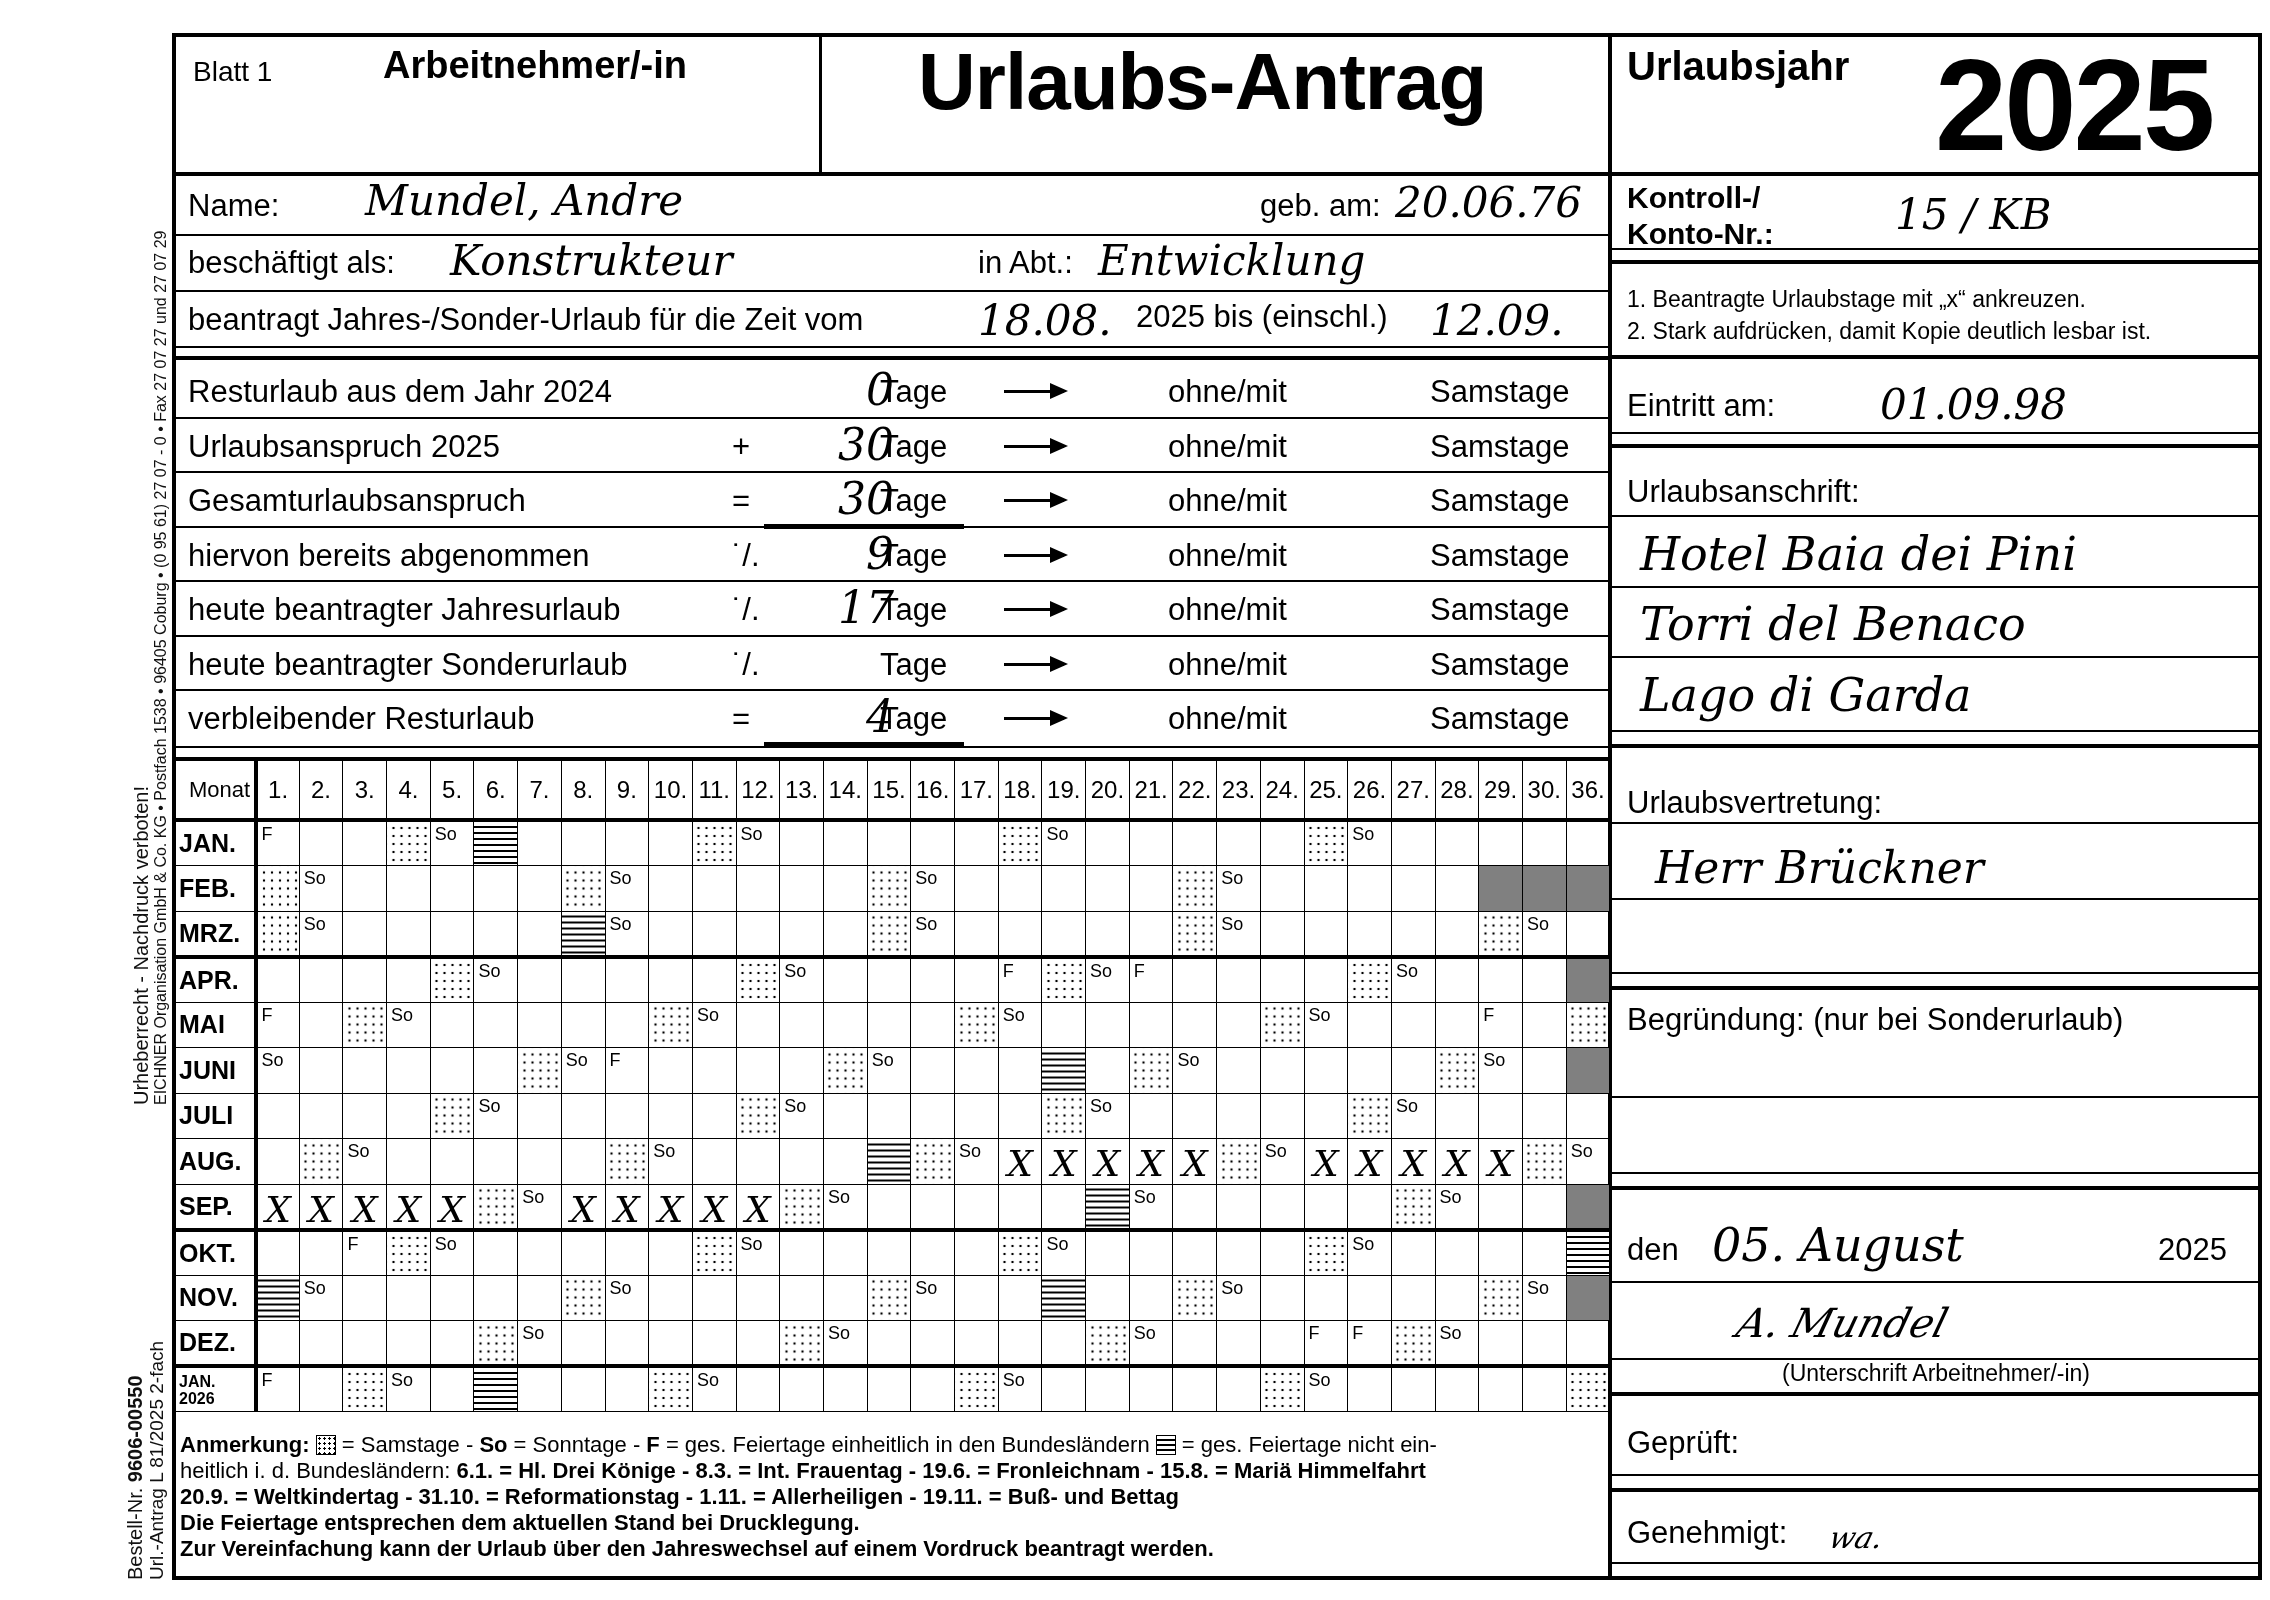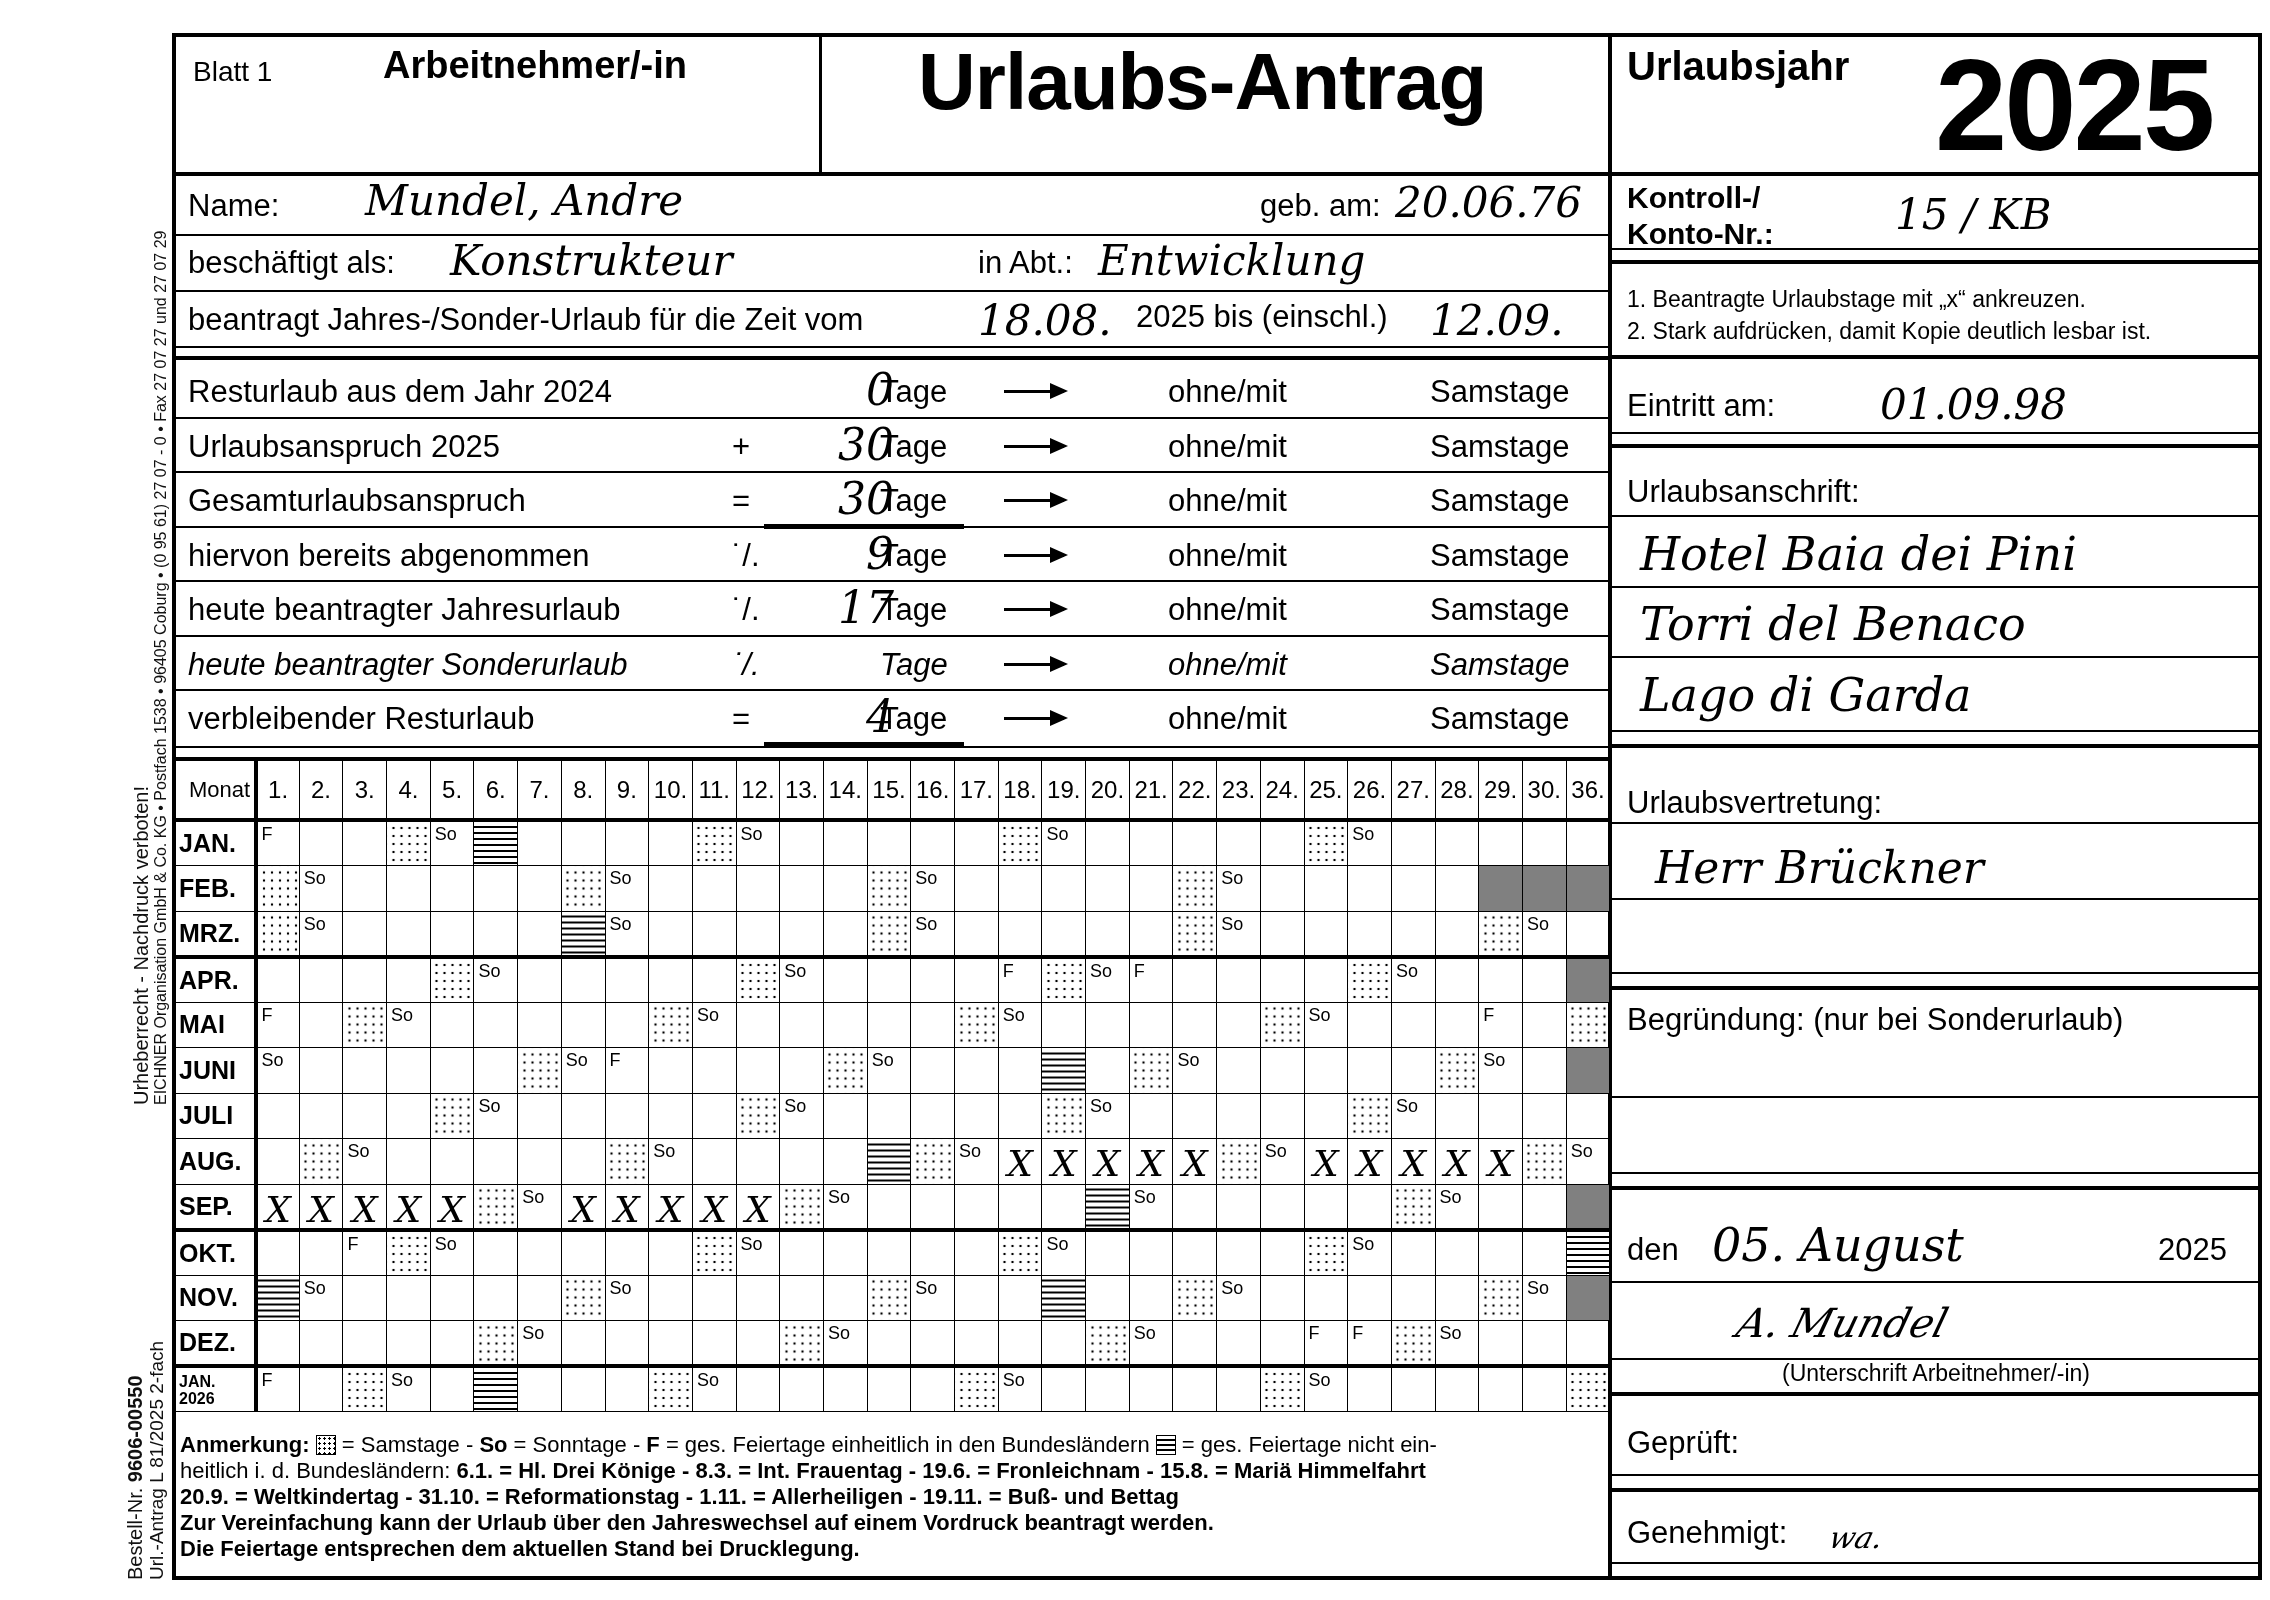--- a/index.html
+++ b/index.html
@@ -184,21 +184,21 @@
     <div class="srow" style="top: 222px;">
       <span style="left:16px;">heute beantragter Jahresurlaub</span>
       <span style="left:560px">˙/.</span>
       <span class="hw" style="left:600px;width:122px;text-align:right;top:0;font-size:44px">17</span>
       <span style="left:708px">Tage</span>
       <div class="arrow" style="left:832px"></div>
       <span style="left:996px">ohne/mit</span>
       <span style="left:1258px">Samstage</span>
     </div>
     <div class="hline" style="left: 0px; top: 274.5px; width: 1438px; height: 2px;"></div>
-    <div class="srow" style="top: 276.5px; font-style: italic;">
+    <div class="srow" style="top: 276.5px;">
       <span style="left:16px;">heute beantragter Sonderurlaub</span>
       <span style="left:560px">˙/.</span>
       <span class="hw" style="left:600px;width:122px;text-align:right;top:0;font-size:44px"></span>
       <span style="left:708px">Tage</span>
       <div class="arrow" style="left:832px"></div>
       <span style="left:996px">ohne/mit</span>
       <span style="left:1258px">Samstage</span>
     </div>
     <div class="hline" style="left: 0px; top: 329px; width: 1438px; height: 2px;"></div>
     <div class="srow" style="top: 331px;">
@@ -899,15 +899,15 @@
         <td class=""></td>
         <td class="sa"></td>
       </tr>
     </tbody>
   </table>
 
 <div class="legend">
   <div><b>Anmerkung:</b> <span class="leg-sa"></span><span> = Samstage - </span><b>So</b><span> = Sonntage - </span><b>F</b><span> = ges. Feiertage einheitlich in den Bundesländern </span><span class="leg-ho"></span><span> = ges. Feiertage nicht ein-</span></div>
   <div><span>heitlich i. d. Bundesländern: </span><b>6.1. = Hl. Drei Könige - 8.3. = Int. Frauentag - 19.6. = Fronleichnam - 15.8. = Mariä Himmelfahrt</b></div>
   <div><b>20.9. = Weltkindertag - 31.10. = Reformationstag - 1.11. = Allerheiligen - 19.11. = Buß- und Bettag</b></div>
+  <div><b>Die Feiertage entsprechen dem aktuellen Stand bei Drucklegung.</b></div>
   <div><b>Zur Vereinfachung kann der Urlaub über den Jahreswechsel auf einem Vordruck beantragt werden.</b></div>
-  <div><b>Die Feiertage entsprechen dem aktuellen Stand bei Drucklegung.</b></div>
 </div>
 
 </body></html>

